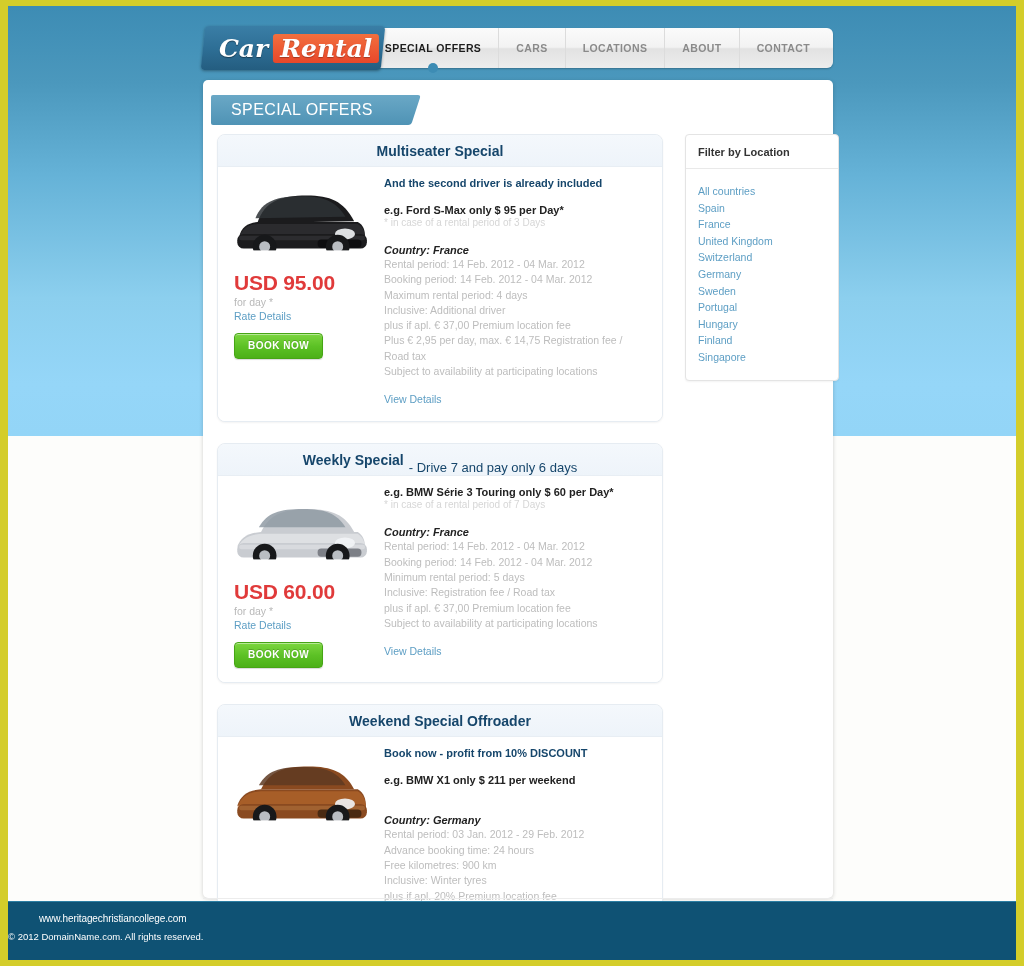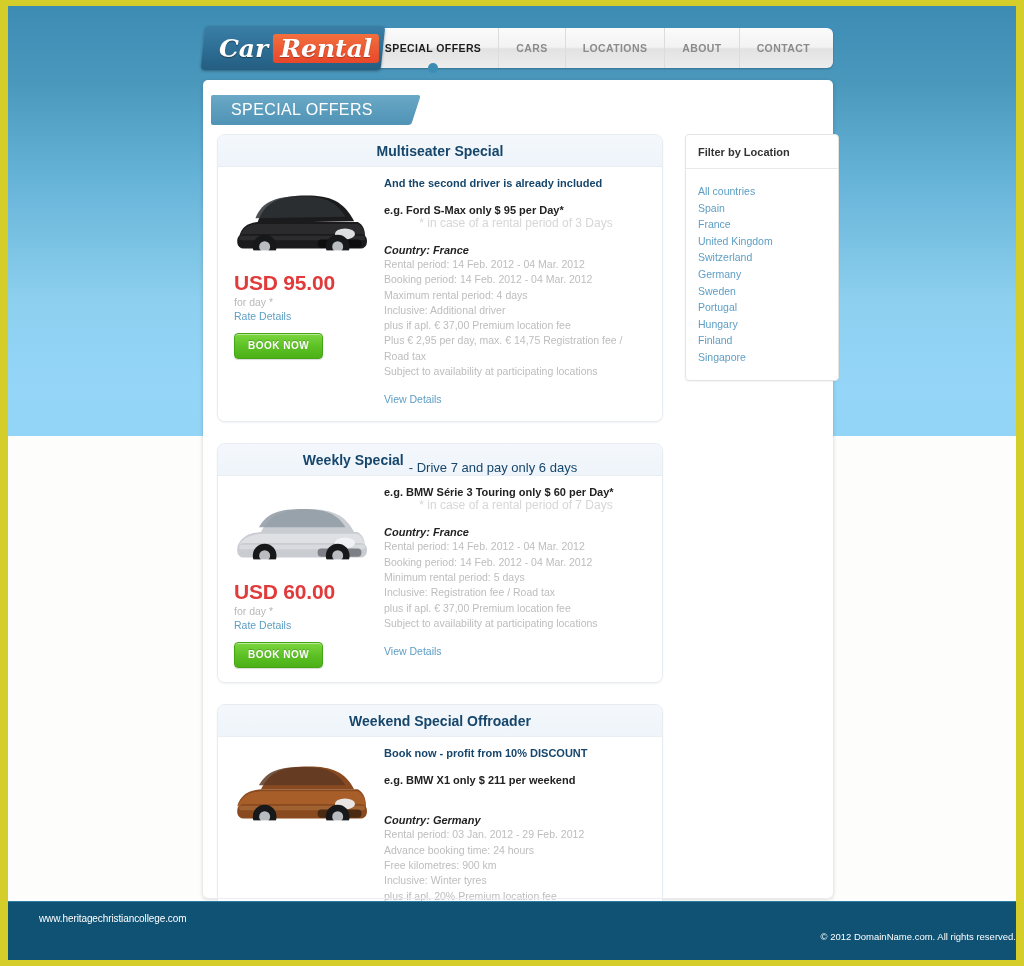--- a/index.html
+++ b/index.html
@@ -280,25 +280,24 @@
     font-weight: bold;
     color: #16466b;
     margin-bottom: 15px;
   }
   .example-line {
     font-size: 11px;
     font-weight: bold;
     color: #222222;
   }
   .footnote {
-    font-size: 12px;
+    font-size: 10px;
     color: #d6d6d6;
     margin-bottom: 14px;
     line-height: 14px;
-    text-align: center;
   }
   .country-line {
     font-size: 11px;
     font-weight: bold;
     color: #222222;
     margin-bottom: 1px;
     font-style: italic;
   }
   .detail-line {
     font-size: 10.5px;
@@ -355,21 +354,21 @@
   #footer-domain {
     position: absolute;
     left: 31px; top: 12px;
     font-size: 10px;
     letter-spacing: -.1px;
   }
   #footer-copy {
     position: absolute;
     left: 0; top: 30px;
     width: 100%;
-    text-align: right;
+    text-align: left;
     font-size: 9.5px;
   }
   #footer-top-line {
     position: absolute;
     left: 0; top: 0;
     width: 100%; height: 1px;
     background: #2b7ea3;
   }
 
   

